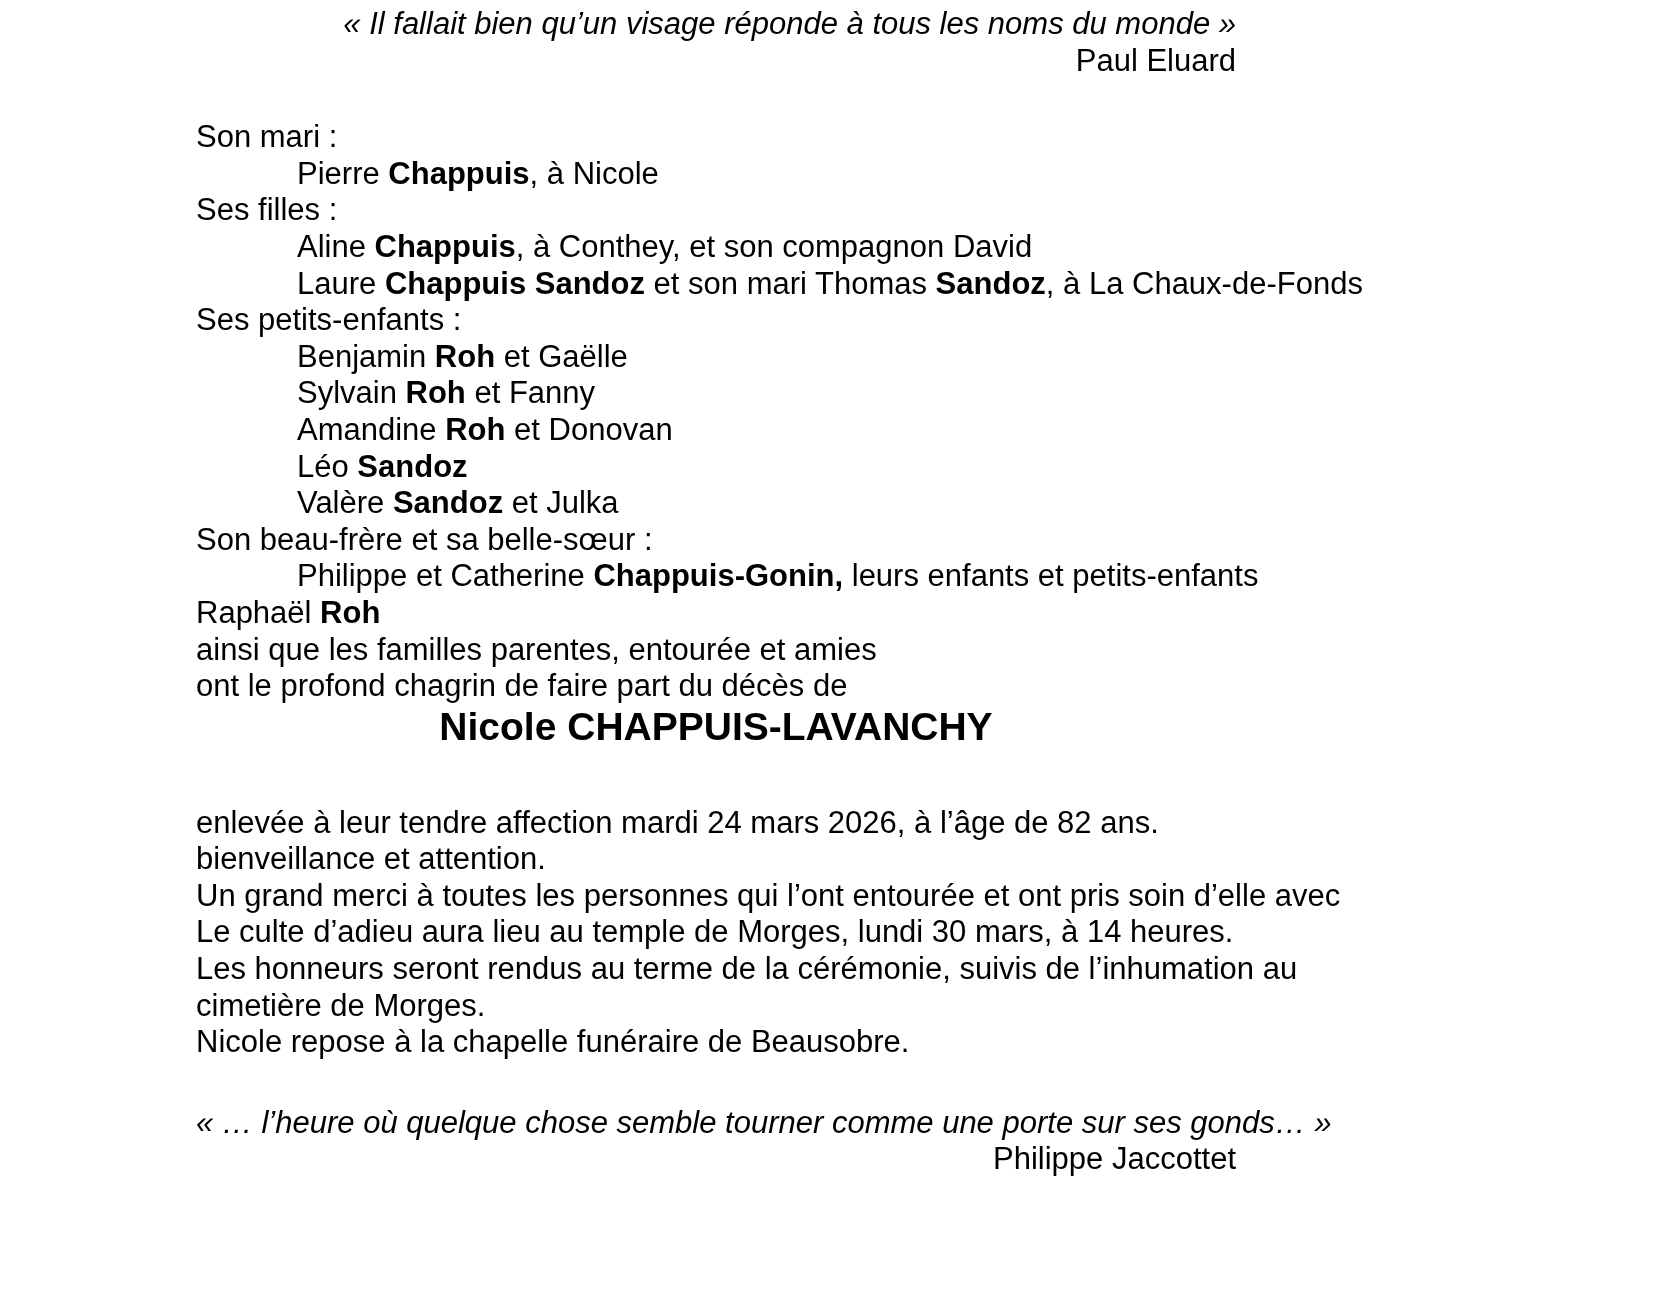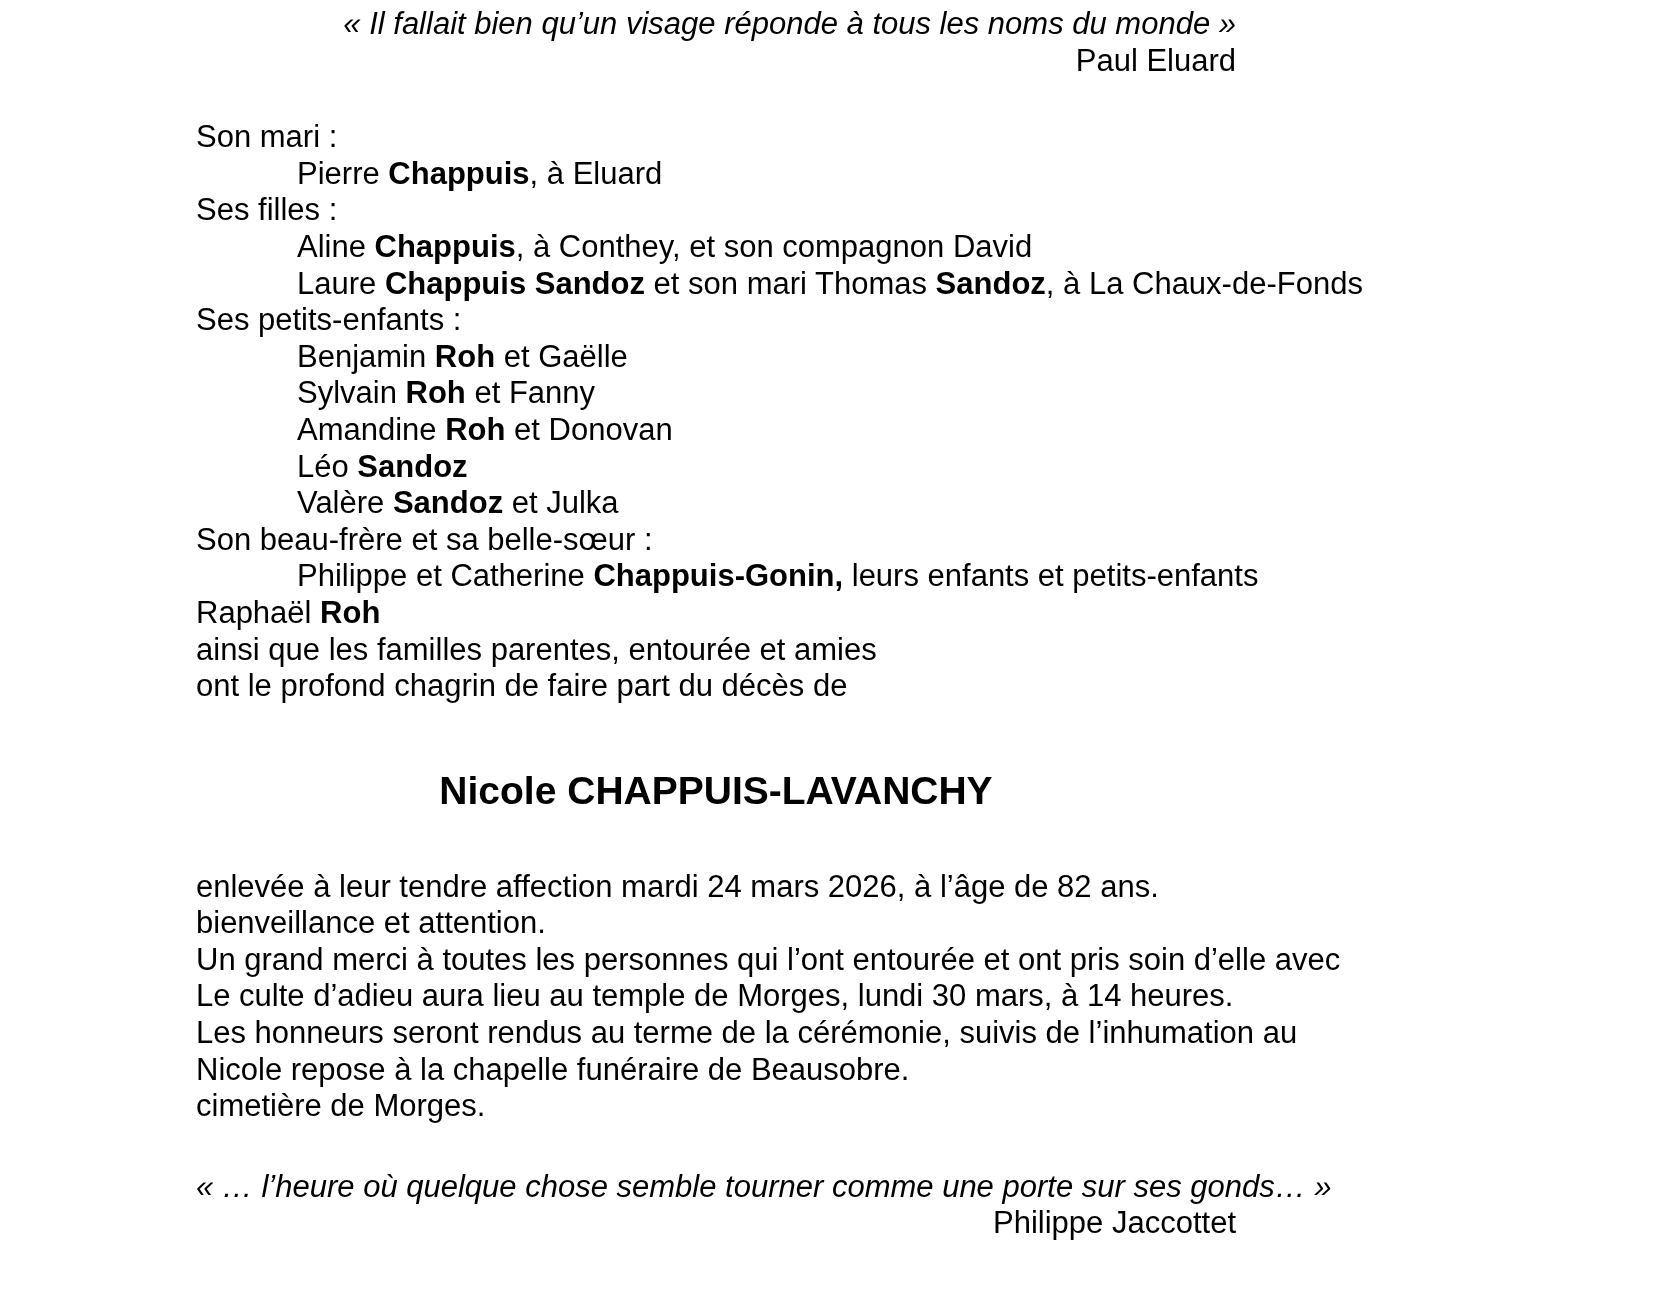--- a/index.html
+++ b/index.html
@@ -42,21 +42,20 @@
   .line {
     white-space: nowrap;
   }
   .indent {
     padding-left: 101px;
   }
   .b {
     font-weight: bold;
   }
   .deceased-name-line {
-    margin-top: 64px;
     text-align: center;
     font-weight: bold;
     font-size: 39px;
     line-height: 44px;
     white-space: nowrap;
   }
   .quote-block.bottom {
     margin-top: 44px;
   }
 </style>
@@ -65,21 +64,21 @@
 
 <div class="page">
 
   <div class="quote-block top">
     <div class="quote-line">« Il fallait bien qu’un visage réponde à tous les noms du monde »</div>
     <div class="quote-author">Paul Eluard</div>
   </div>
 
   <div class="family-block">
     <div class="line"><span>Son mari :</span></div>
-    <div class="line indent"><span>Pierre </span><span class="b">Chappuis</span><span>, à Eluard</span></div>
+    <div class="line indent"><span>Pierre </span><span class="b">Chappuis</span><span>, à Nicole</span></div>
     <div class="line"><span>Ses filles :</span></div>
     <div class="line indent"><span>Aline </span><span class="b">Chappuis</span><span>, à Conthey, et son compagnon David</span></div>
     <div class="line indent"><span>Laure </span><span class="b">Chappuis Sandoz</span><span> et son mari Thomas </span><span class="b">Sandoz</span><span>, à La Chaux-de-Fonds</span></div>
     <div class="line"><span>Ses petits-enfants :</span></div>
     <div class="line indent"><span>Benjamin </span><span class="b">Roh</span><span> et Gaëlle</span></div>
     <div class="line indent"><span>Sylvain </span><span class="b">Roh</span><span> et Fanny</span></div>
     <div class="line indent"><span>Amandine </span><span class="b">Roh</span><span> et Donovan</span></div>
     <div class="line indent"><span>Léo </span><span class="b">Sandoz</span></div>
     <div class="line indent"><span>Valère </span><span class="b">Sandoz</span><span> et Julka</span></div>
     <div class="line"><span>Son beau-frère et sa belle-sœur :</span></div>
@@ -90,22 +89,22 @@
   </div>
 
   <div class="deceased-name-line">Nicole CHAPPUIS-LAVANCHY</div>
 
   <div class="announcement-block">
     <div class="line"><span>enlevée à leur tendre affection mardi 24 mars 2026, à l’âge de 82 ans.</span></div>
     <div class="line"><span>bienveillance et attention.</span></div>
     <div class="line"><span>Un grand merci à toutes les personnes qui l’ont entourée et ont pris soin d’elle avec</span></div>
     <div class="line"><span>Le culte d’adieu aura lieu au temple de Morges, lundi 30 mars, à 14 heures.</span></div>
     <div class="line"><span>Les honneurs seront rendus au terme de la cérémonie, suivis de l’inhumation au</span></div>
+    <div class="line"><span>cimetière de Morges.</span></div>
     <div class="line"><span>Nicole repose à la chapelle funéraire de Beausobre.</span></div>
-    <div class="line"><span>cimetière de Morges.</span></div>
   </div>
 
   <div class="quote-block bottom">
     <div class="quote-line">« … l’heure où quelque chose semble tourner comme une porte sur ses gonds… »</div>
     <div class="quote-author">Philippe Jaccottet</div>
   </div>
 
 </div>
 
 </body></html>

